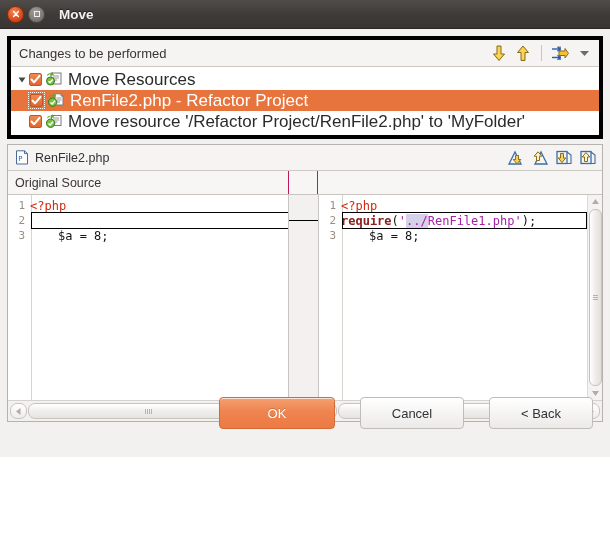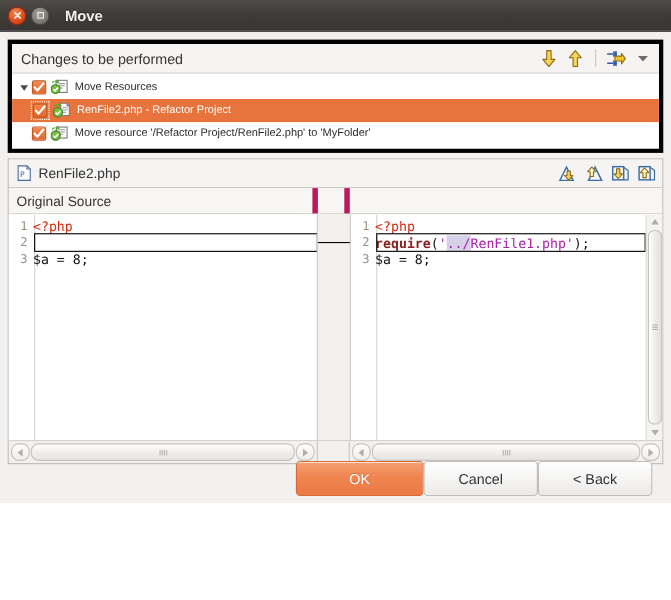--- a/index.html
+++ b/index.html
@@ -98,21 +98,21 @@
   .tree {
     background: #ffffff;
     padding: 2px 0 3px 0;
   }
   .tree-row {
     height: 21px;
     display: flex; align-items: center;
     padding-left: 4px;
     box-sizing: border-box;
     white-space: nowrap;
-    font-size: 10px;
+    font-size: 17px;
     color: #2b2b2b;
   }
   .tree-row.selected {
     background: #e8743d;
     color: #ffffff;
   }
   .twisty {
     width: 14px; height: 14px;
     display: flex; align-items: center; justify-content: center;
     flex: 0 0 14px;
@@ -163,21 +163,21 @@
     height: 23px;
     display: flex;
     background: #f7f6f4;
     border-bottom: 1px solid #c8c5c1;
   }
   .col-h {
     display: flex; align-items: center;
     padding-left: 7px;
     font-size: 12.5px;
     color: #383533;
-    border-right: 5px solid #be185d;
+    border-right: 1px solid #be185d;
     box-sizing: border-box;
   }
   .col-h.left  { width: 281px; }
   .col-h.mid   { width: 29px; padding: 0; }
   .col-h.right { flex: 1 1 auto; border-right: none; }
 
   .merge-area {
     height: 205px;
     display: flex;
     background: #ffffff;
@@ -219,21 +219,21 @@
   }
   .gutter-line {
     position: absolute; left: 23px; top: 0; bottom: 0;
     width: 1px; background: #d8d4cf;
   }
   .code-text { padding-left: 2px; }
   .tok-php   { color: #d4290d; }
   .tok-kw    { color: #8a2020; font-weight: bold; }
   .tok-punct { color: #141414; }
   .tok-str   { color: #a820a8; }
-  .tok-plain { color: #141414; }
+  .tok-plain { color: #141414; margin-left: 28px; }
   .tok-hl    { background: #d6d0e8; }
   .diffbox {
     position: absolute;
     border: 1px solid #000;
     box-sizing: border-box;
     pointer-events: none;
   }
   .connector {
     position: absolute;
     height: 1px; background: #000;
@@ -290,22 +290,22 @@
   .gripH { display:flex; gap:1px; }
   .gripH i { display:block; width:1px; height:5px; background:#b6b2ad; }
 
   
   .footer {
     flex: 1 1 auto;
     position: relative;
   }
   .btnrow {
     position: absolute;
-    right: 10px; bottom: 6px;
-    display: flex; gap: 0; justify-content: space-between;
+    right: 10px; bottom: 28px;
+    display: flex; gap: 25px; justify-content: space-between;
   }
   .btn {
     height: 32px;
     min-width: 104px;
     border-radius: 4px;
     font-size: 13px;
     font-family: "Liberation Sans", sans-serif;
     display: flex; align-items: center; justify-content: center;
     box-sizing: border-box;
     color: #2e3436;

